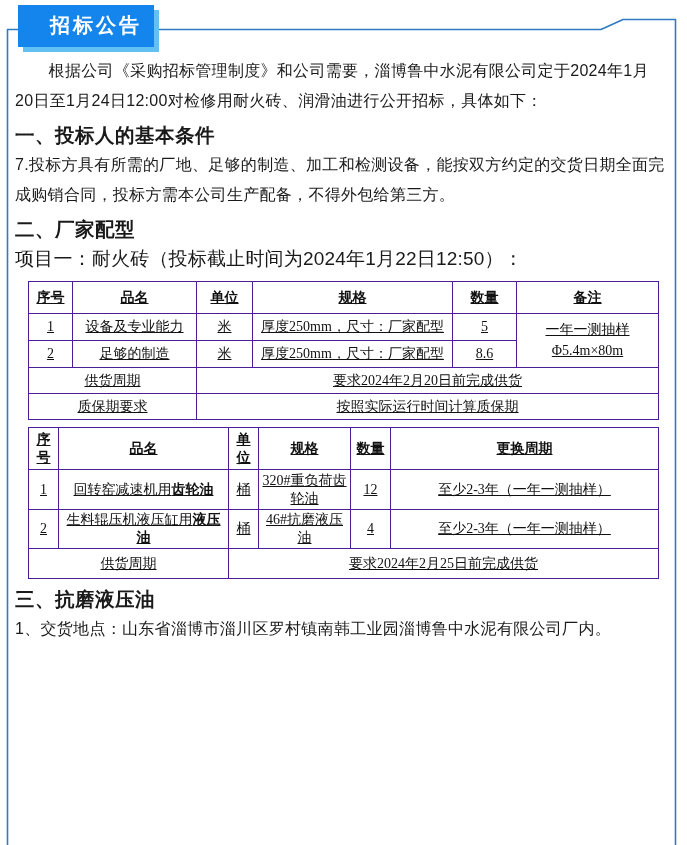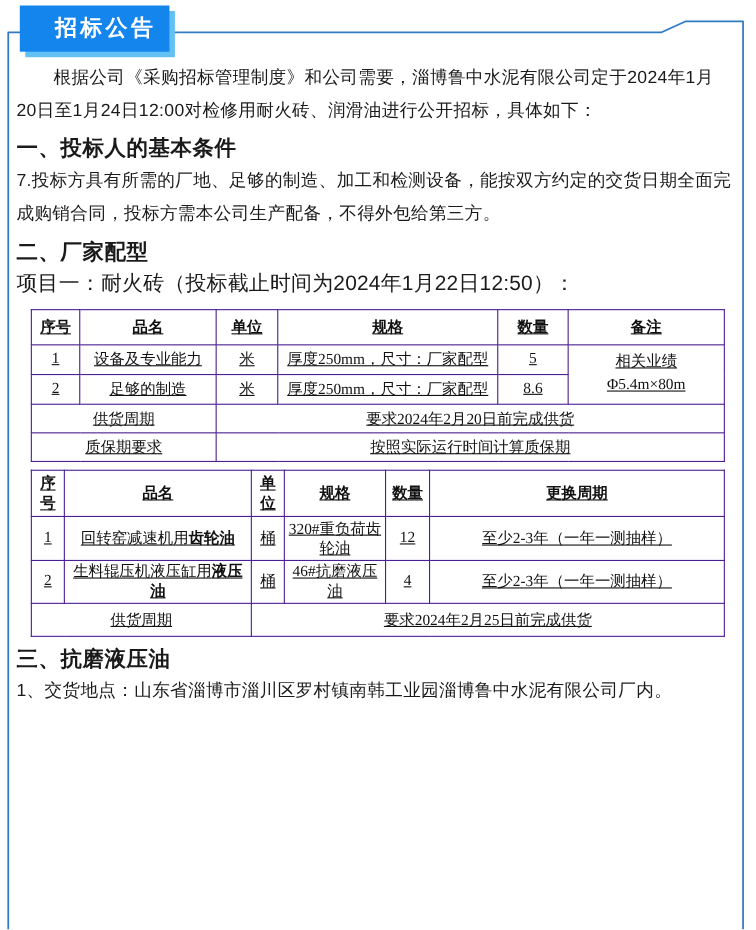--- a/index.html
+++ b/index.html
@@ -80,21 +80,21 @@
       <th>数量</th>
       <th>备注</th>
     </tr>
     <tr class="h27">
       <td>1</td>
       <td>设备及专业能力</td>
       <td>米</td>
       <td>厚度250mm，尺寸：厂家配型</td>
       <td>5</td>
       <td class="remark" rowspan="2">
-        <div>相关业绩</div>
+        <div>一年一测抽样</div>
         <div>Φ5.4m×80m</div>
       </td>
     </tr>
     <tr class="h27">
       <td>2</td>
       <td>足够的制造</td>
       <td>米</td>
       <td>厚度250mm，尺寸：厂家配型</td>
       <td>8.6</td>
     </tr>

